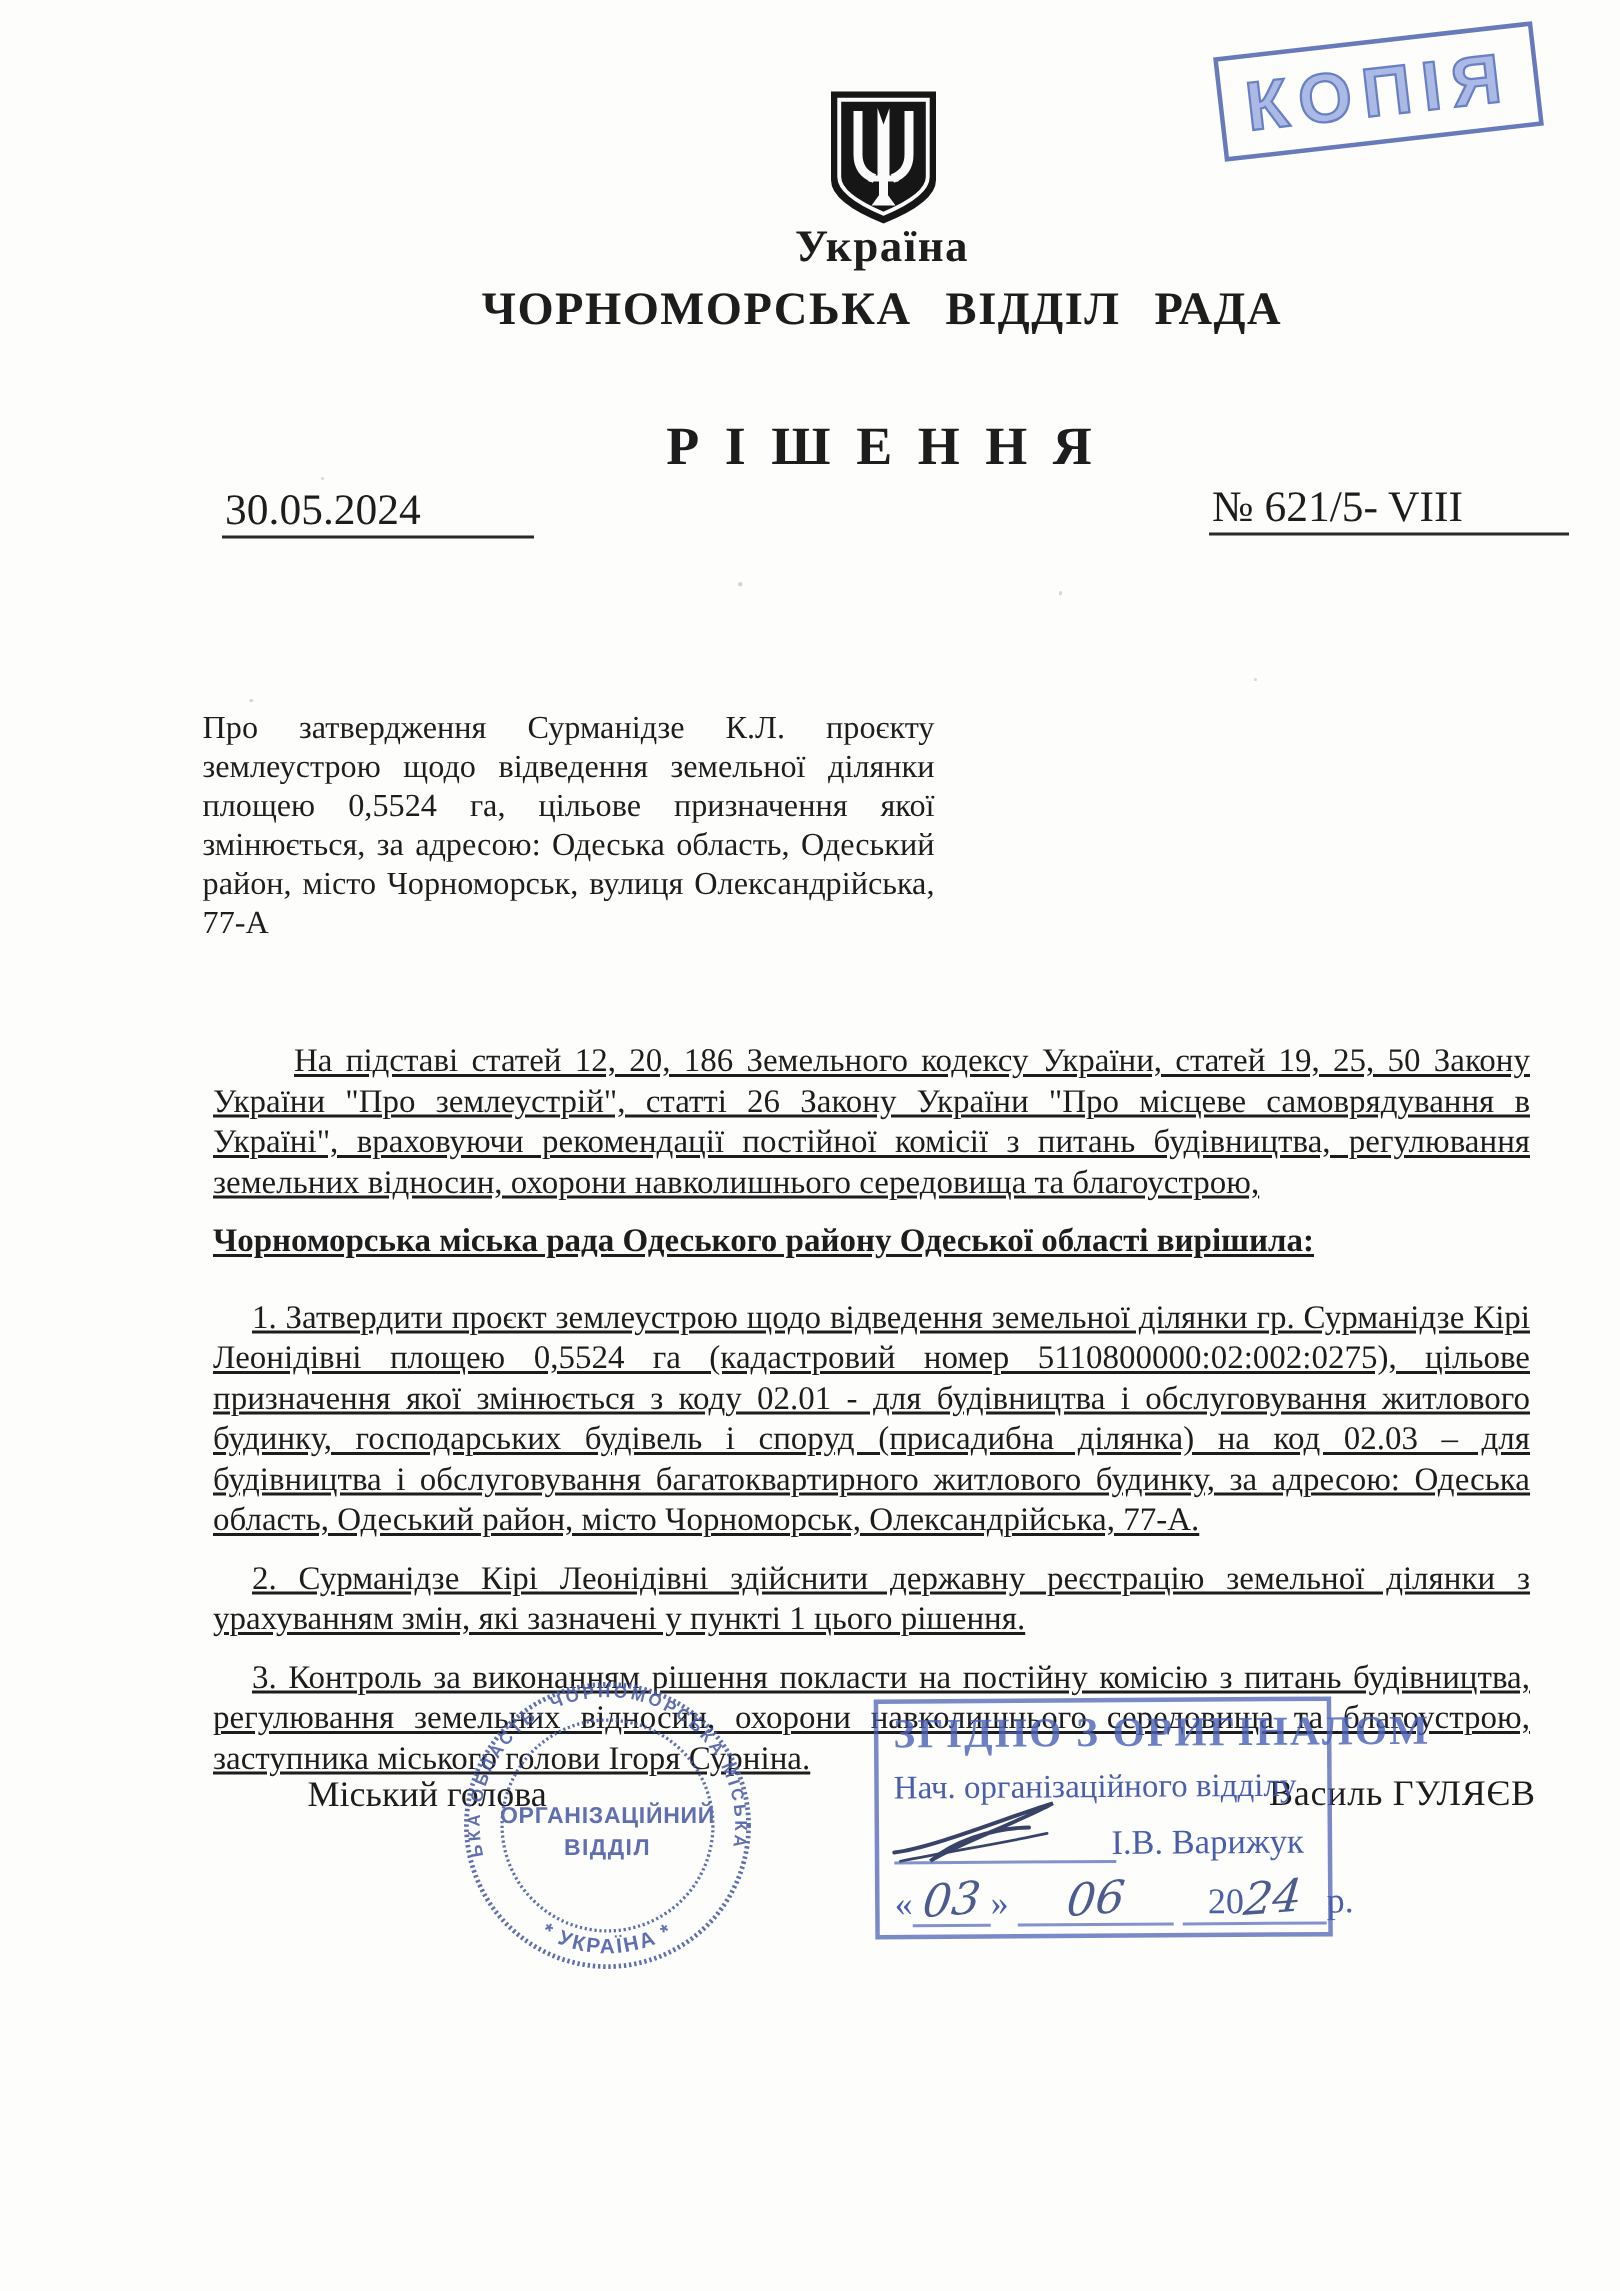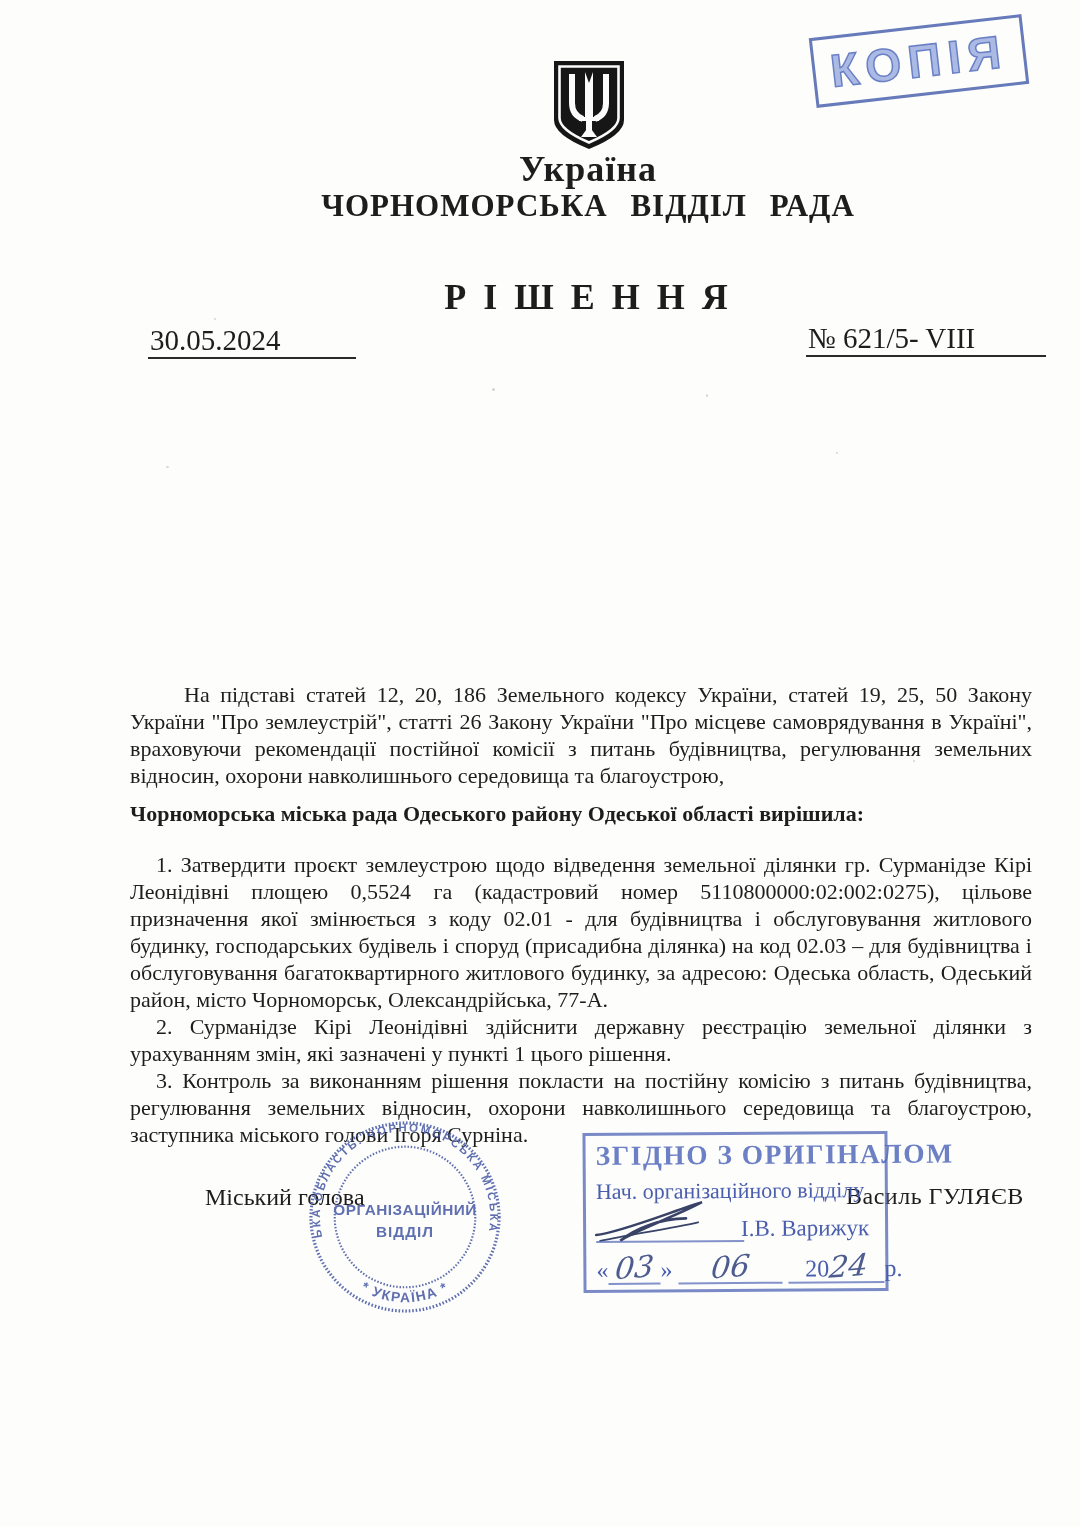--- a/index.html
+++ b/index.html
@@ -4,37 +4,37 @@
 <style>
   html,body { margin:0; padding:0; background:#e8e8e8; }
   .page {
     position:relative; width:1080px; height:1527px; margin:0 auto;
     background:#fdfdfc; overflow:hidden;
     font-family:"Liberation Serif", serif; color:#1d1d1d;
   }
   
   .header-center { position:absolute; left:98px; width:980px; text-align:center; }
   .emblem { position:absolute; left:550px; top:58px; width:78px; height:96px; }
-  .country   { top:148px; font-size:36px; font-weight:bold; letter-spacing:1px; }
+  .country   { top:148px; font-size:30px; font-weight:bold; letter-spacing:1px; }
   .council   { top:188px; font-size:31px; font-weight:bold; word-spacing:14px; letter-spacing:1px; }
   .district  { top:225px; font-size:28px; font-weight:bold; letter-spacing:.5px; }
   .doc-type  { top:276px; font-size:36px; font-weight:bold; letter-spacing:4px; }
   .doc-date  { position:absolute; left:150px; top:324px; font-size:29px; }
   .doc-number{ position:absolute; left:808px; top:322px; font-size:29px; }
   .rule { position:absolute; height:2px; background:#2a2a2a; }
   .rule-left  { left:148px; top:357px; width:208px; }
   .rule-right { left:806px; top:355px; width:240px; }
   
   .subject {
     position:absolute; left:135px; top:472px; width:488px;
     font-size:21.5px; line-height:26px; text-align:justify;
   }
   .body-block { position:absolute; left:130px; top:681px; width:902px;
     font-size:22px; line-height:27px; }
-  .body-block p { margin:0; text-align:justify; }
+  .body-block p { margin:12px; text-align:justify;text-decoration:underline; }
   .preamble { text-indent:54px; }
   .resolved { margin-top:11px !important; margin-bottom:24px !important;
     font-weight:bold; text-align:center; }
   .item { text-indent:26px; }
   
   .sig-title { position:absolute; left:205px; top:1184px; font-size:24px; }
   .sig-name  { position:absolute; left:846px; top:1183px; font-size:24px; letter-spacing:.5px; }
   
   .copy-stamp {
     position:absolute; left:812px; top:26px; width:208px; height:64px;
@@ -93,20 +93,21 @@
 
   <div class="header-center country">Україна</div>
   <div class="header-center council">ЧОРНОМОРСЬКА ВІДДІЛ РАДА</div>
   <div class="header-center doc-type">Р І Ш Е Н Н Я</div>
 
   <div class="doc-date">30.05.2024</div>
   <div class="doc-number">№ 621/5- VIII</div>
   <div class="rule rule-left"></div>
   <div class="rule rule-right"></div>
 
+  <div class="subject">Про затвердження Сурманідзе К.Л. проєкту землеустрою щодо відведення земельної ділянки площею 0,5524 га, цільове призначення якої змінюється, за адресою: Одеська область, Одеський район, місто Чорноморськ, вулиця Олександрійська, 77-А</div>
 
   <div class="body-block">
     <p class="preamble">На підставі статей 12, 20, 186 Земельного кодексу України, статей 19, 25, 50 Закону України "Про землеустрій", статті 26 Закону України "Про місцеве самоврядування в Україні", враховуючи рекомендації постійної комісії з питань будівництва, регулювання земельних відносин, охорони навколишнього середовища та благоустрою,</p>
     <p class="resolved">Чорноморська міська рада Одеського району Одеської області вирішила:</p>
     <p class="item">1. Затвердити проєкт землеустрою щодо відведення земельної ділянки гр. Сурманідзе Кірі Леонідівні площею 0,5524 га (кадастровий номер 5110800000:02:002:0275), цільове призначення якої змінюється з коду 02.01 - для будівництва і обслуговування житлового будинку, господарських будівель і споруд (присадибна ділянка) на код 02.03 – для будівництва і обслуговування багатоквартирного житлового будинку, за адресою: Одеська область, Одеський район, місто Чорноморськ, Олександрійська, 77-А.</p>
     <p class="item">2. Сурманідзе Кірі Леонідівні здійснити державну реєстрацію земельної ділянки з урахуванням змін, які зазначені у пункті 1 цього рішення.</p>
     <p class="item">3. Контроль за виконанням рішення покласти на постійну комісію з питань будівництва, регулювання земельних відносин, охорони навколишнього середовища та благоустрою, заступника міського голови Ігоря Сурніна.</p>
   </div>
 
   <div class="sig-title">Міський голова</div>

